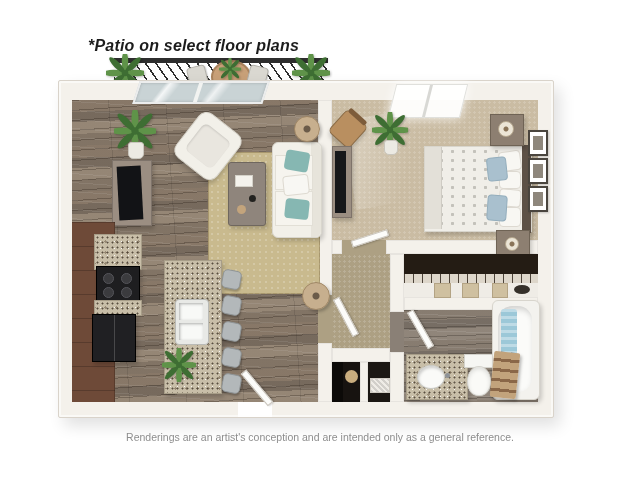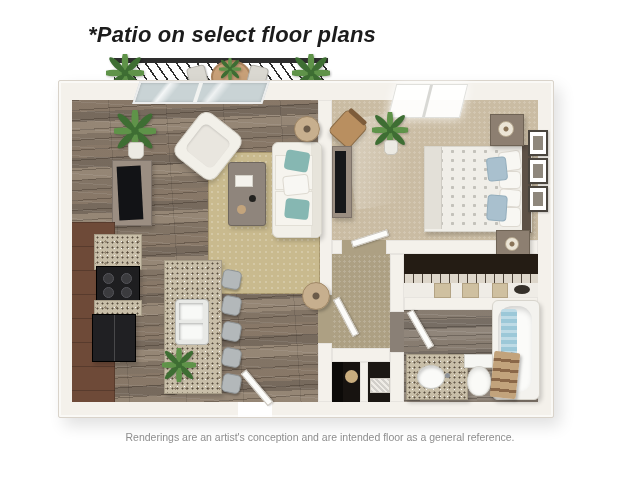--- a/index.html
+++ b/index.html
@@ -1,20 +1,20 @@
 <!DOCTYPE html>
 <html style="--text: #1c1c1c; --muted-text: #8d8d8d; --wall: #f4f1eb; --wall-edge: #d9d3ca; --wood-base: #8f8172; --bath-wood: #8a8076; --carpet-bedroom: #cabca3; --carpet-hall: #ada083; --rug: #c9ba8e; --granite: #c8bea8; --cabinet: #6e4a38; --appliance: #1e1e20; --white-furniture: #f2f0e9; --teal-pillow: #86b7b2; --blue-pillow: #a9c0ce; --railing: #2e2e2e; --plant: #5f9349; --plant-dark: #3e6e33; --glass: #c9d3d5; --tub-towel: #9cc8d8; --lamp: #c7af8e; --closet-dark: #241c14; --headboard: #5d5146; --nightstand: #8d7f71; --table-wood: #8f857c; --patio-table: #c8a078;"><head>
 <meta charset="utf-8">
 <style>
   html,body{margin:0;padding:0;background:#fff;}
   .stage{position:relative;width:640px;height:480px;overflow:hidden;background:#fff;
          font-family:"Liberation Sans",sans-serif;}
   .abs{position:absolute;}
 
-  .note{position:absolute;left:88px;top:22px;font-size:22px;font-style:italic;font-weight:600;
+  .note{position:absolute;left:88px;top:37px;font-size:16px;font-style:italic;font-weight:600;
         color:var(--text,#1c1c1c);letter-spacing:.2px;}
 
   .footer{position:absolute;left:0;top:430px;width:640px;text-align:center;
           font-size:10.5px;line-height:15px;color:var(--muted-text,#8d8d8d);}
 
   
   .shell{left:58px;top:80px;width:494px;height:336px;background:var(--wall,#f4f1eb);
          border:1px solid var(--wall-edge,#d9d3ca);border-radius:2px;
          box-shadow:6px 8px 16px rgba(0,0,0,.12), inset 0 0 0 2px rgba(255,255,255,.55);}
   .wall{position:absolute;background:var(--wall,#f4f1eb);
@@ -255,15 +255,15 @@
   </div>
   <div class="abs" style="left:464px;top:354px;width:28px;height:12px;background:#f6f6f3;border:1px solid #d4d3cd"></div>
   <div class="abs" style="left:467px;top:366px;width:22px;height:28px;background:#fafaf7;border:1px solid #d4d3cd;border-radius:50% 50% 46% 46%;box-shadow:inset 0 2px 4px rgba(0,0,0,.12)"></div>
   <div class="abs soft" style="left:492px;top:300px;width:46px;height:98px;background:#f3f2ee;border:1px solid #d8d5cd;border-radius:6px">
     <div style="position:absolute;left:5px;top:5px;width:34px;height:86px;background:#fbfbf9;border-radius:14px;box-shadow:inset 2px 3px 6px rgba(0,0,0,.18)"></div>
     <div style="position:absolute;left:8px;top:8px;width:16px;height:46px;background:var(--tub-towel,#9cc8d8);border-radius:3px;background-image:repeating-linear-gradient(180deg, rgba(255,255,255,.35) 0 3px, transparent 3px 7px)"></div>
   </div>
   <div class="abs" style="left:492px;top:352px;width:26px;height:46px;transform:rotate(6deg);border-radius:2px;background:repeating-linear-gradient(180deg, #c2a37c 0 7px, #8a6748 7px 10px);box-shadow:2px 2px 3px rgba(0,0,0,.25)"></div>
 
   <div class="footer">
-    <div>Renderings are an artist's conception and are intended floor as a general reference.</div>
+    <div>Renderings are an artist's conception and are intended only as a general reference.</div>
   </div>
 </div>
 
 </body></html>

